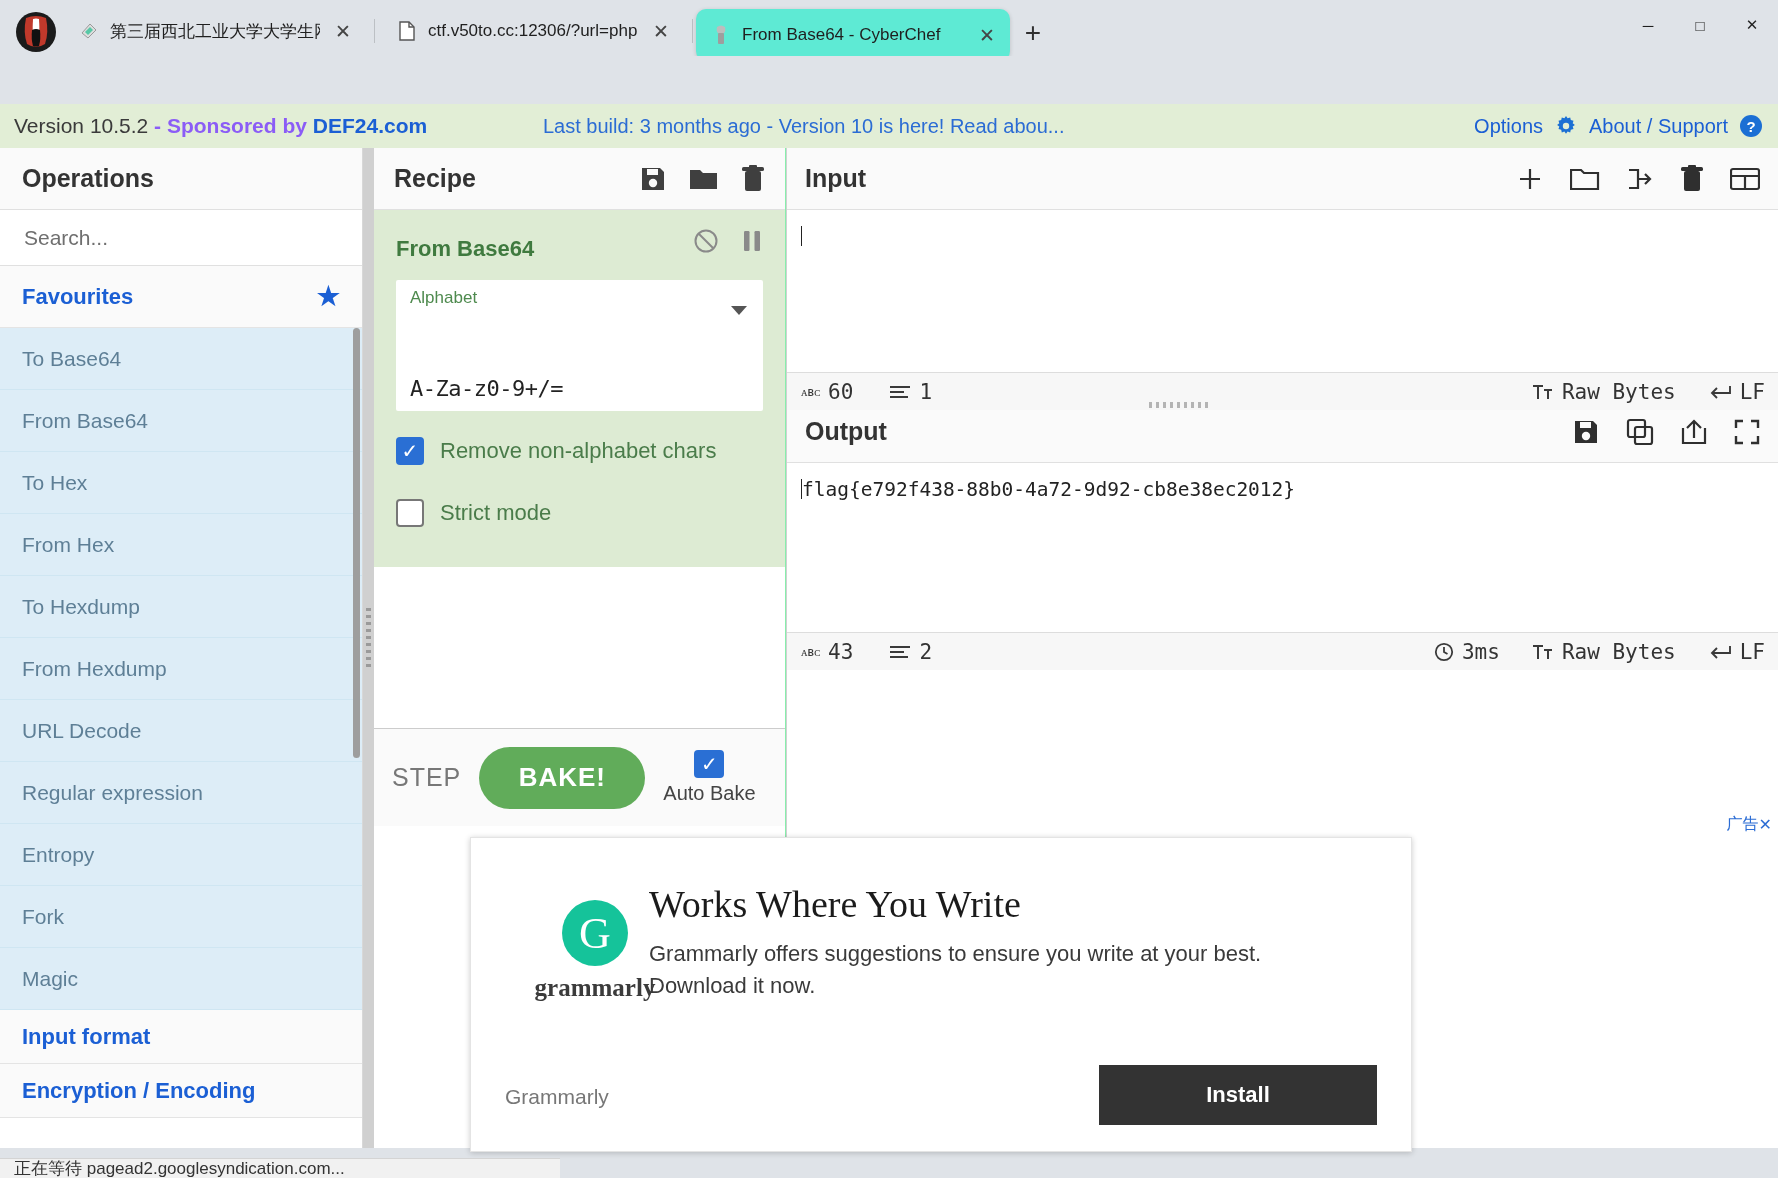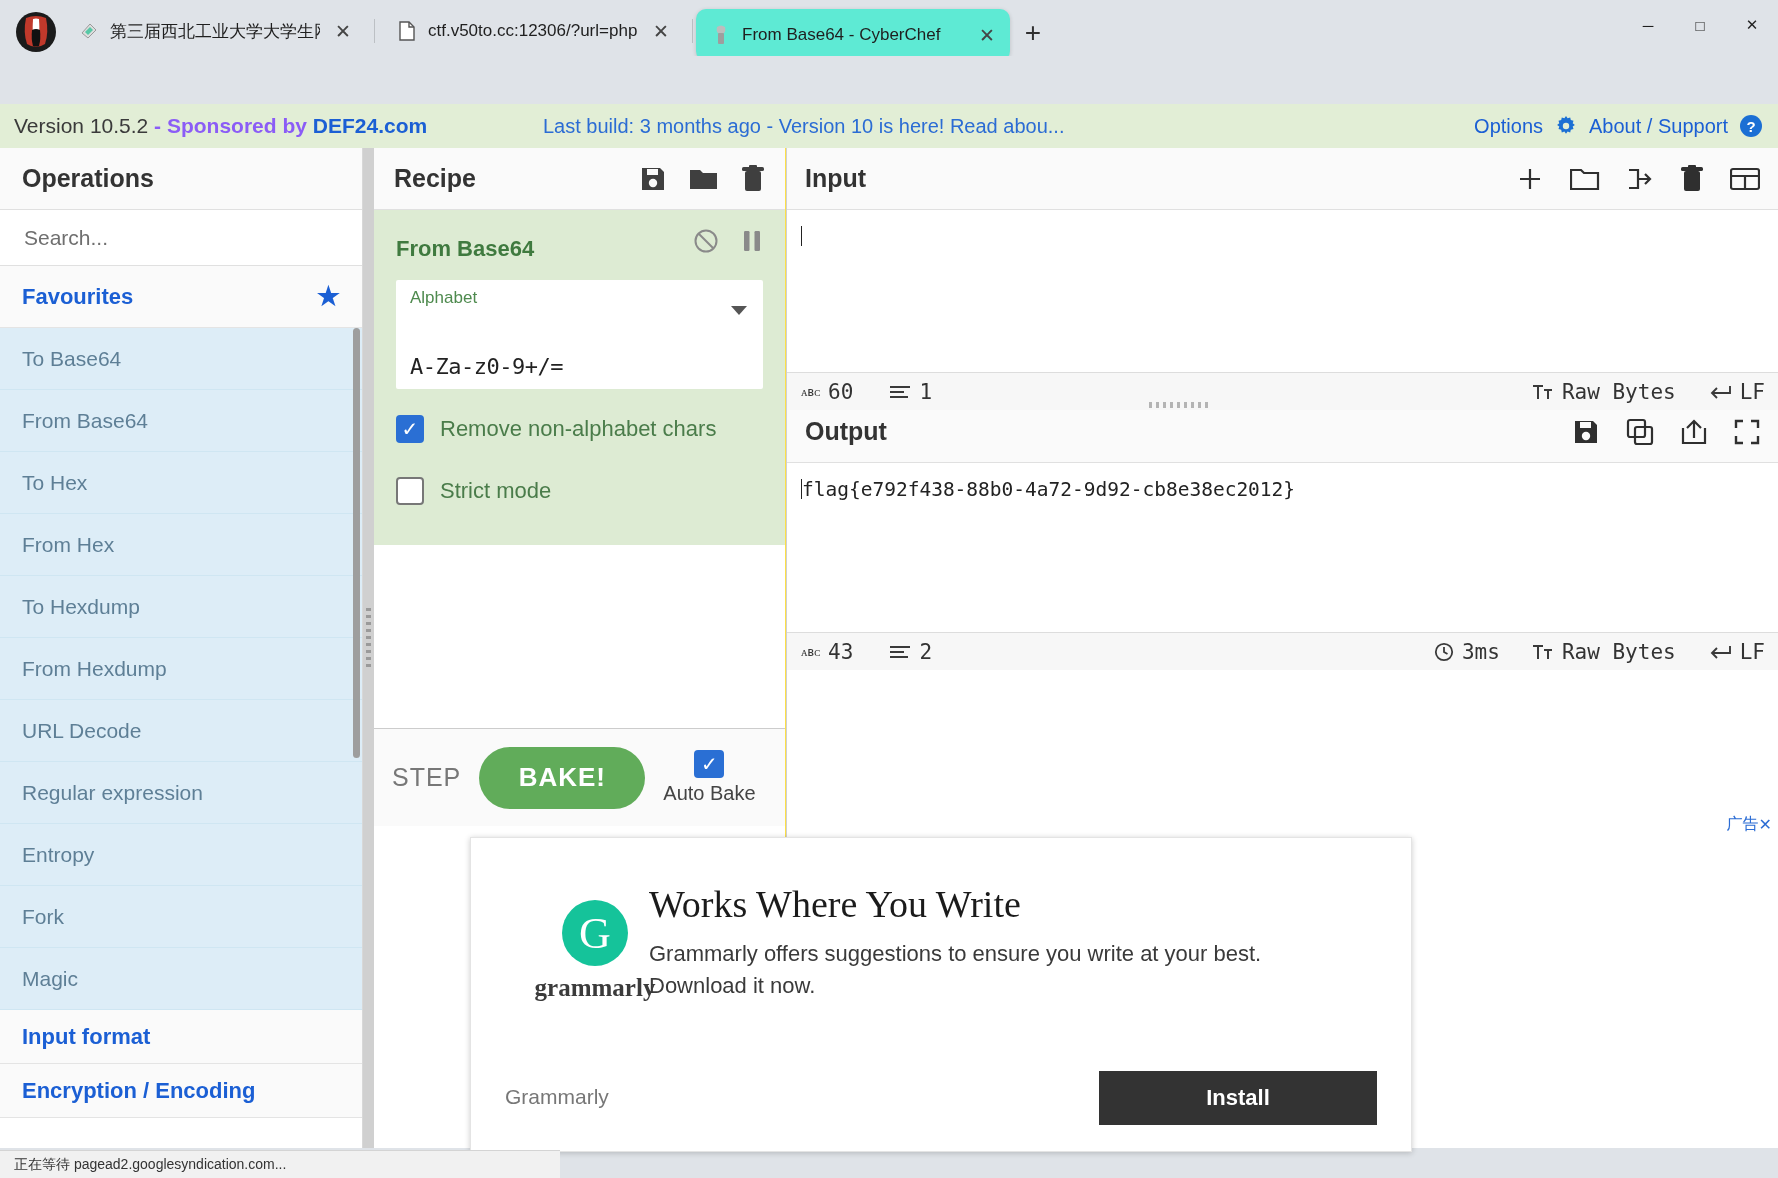--- a/index.html
+++ b/index.html
@@ -117,21 +117,21 @@
   }
   .cc-banner .right .lbl { color: #1b5fd4; }
   .gear, .qmark {
     width: 26px; height: 26px; display: inline-flex;
     align-items: center; justify-content: center;
   }
 
   
   .panes {
     position: absolute; left: 0; top: 148px; width: 1778px; height: 1000px;
-    background: #fde047;
+    background: #86efac;
   }
 
   
   .ops {
     position: absolute; left: 0; top: 0; width: 363px; height: 1000px;
     background: #ffffff; border-right: 1px solid #d8d8d8;
   }
   .pane-title {
     height: 62px; display: flex; align-items: center;
     padding: 0 22px; font-size: 25px; font-weight: bold; color: #333;
@@ -199,21 +199,21 @@
   .op-card .op-name {
     font-size: 22px; font-weight: bold; color: #3f7a3f; padding: 12px 0 18px 0;
   }
   .op-card .op-ctrls {
     position: absolute; right: 22px; top: 18px;
     display: flex; gap: 22px; align-items: center; color: #777;
   }
   .arg {
     background: #ffffff; border-radius: 2px;
     padding: 8px 14px 10px 14px; position: relative;
-    display: flex; flex-direction: column;
+    display: flex; flex-direction: column; gap: 22px;
   }
   .arg .lbl { font-size: 17px; color: #4e8a4e; }
   .arg .val {
     font-size: 22px; color: #222;
     font-family: "DejaVu Sans Mono", monospace; letter-spacing: -0.5px; margin-top: 46px;
   }
   .arg .caret {
     position: absolute; right: 16px; top: 26px;
     width: 0; height: 0;
     border-left: 8px solid transparent; border-right: 8px solid transparent;
@@ -324,31 +324,31 @@
   .ad .ad-body {
     position: absolute; left: 178px; top: 100px; width: 680px;
     font-size: 22px; color: #3a3a3a; line-height: 1.45;
   }
   .ad .ad-brand {
     position: absolute; left: 34px; bottom: 42px;
     font-size: 21px; color: #777;
   }
   .ad .install {
     position: absolute; right: 34px; bottom: 26px;
-    width: 278px; height: 54px; background: #333333; color: #fff;
+    width: 278px; height: 60px; background: #333333; color: #fff;
     display: flex; align-items: center; justify-content: center;
     font-size: 22px; font-weight: bold;
   }
 
   
   .statusbar {
-    position: absolute; left: 0; bottom: 0; width: 560px; height: 28px;
+    position: absolute; left: 0; bottom: 0; width: 560px; height: 20px;
     background: #f1f1f1; border-top: 1px solid #d4d4d4;
     display: flex; align-items: center; padding: 0 14px;
-    font-size: 14px; color: #333;
+    font-size: 17px; color: #333;
   }
   svg { display: block; }
 </style>
 </head>
 <body>
 
 <div id="app">
 
   <div class="chrome">
 

